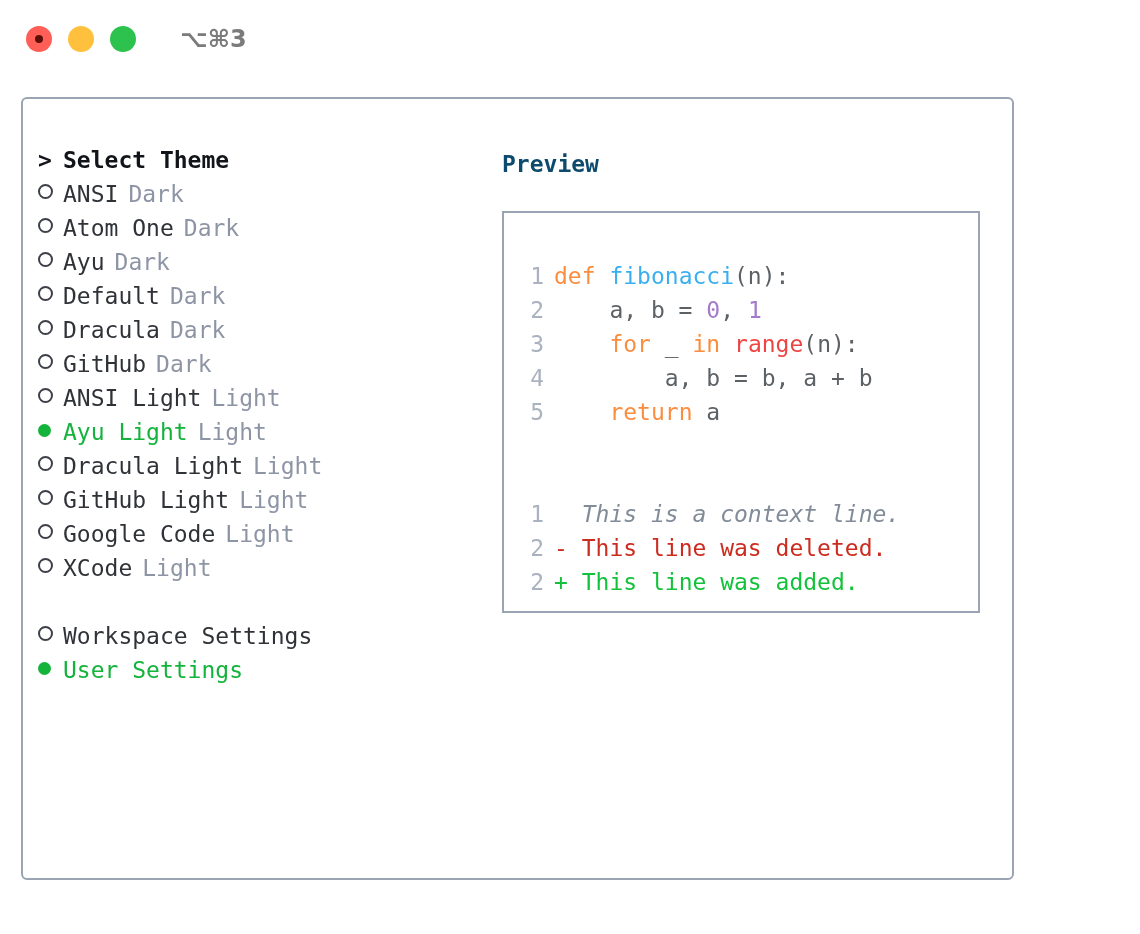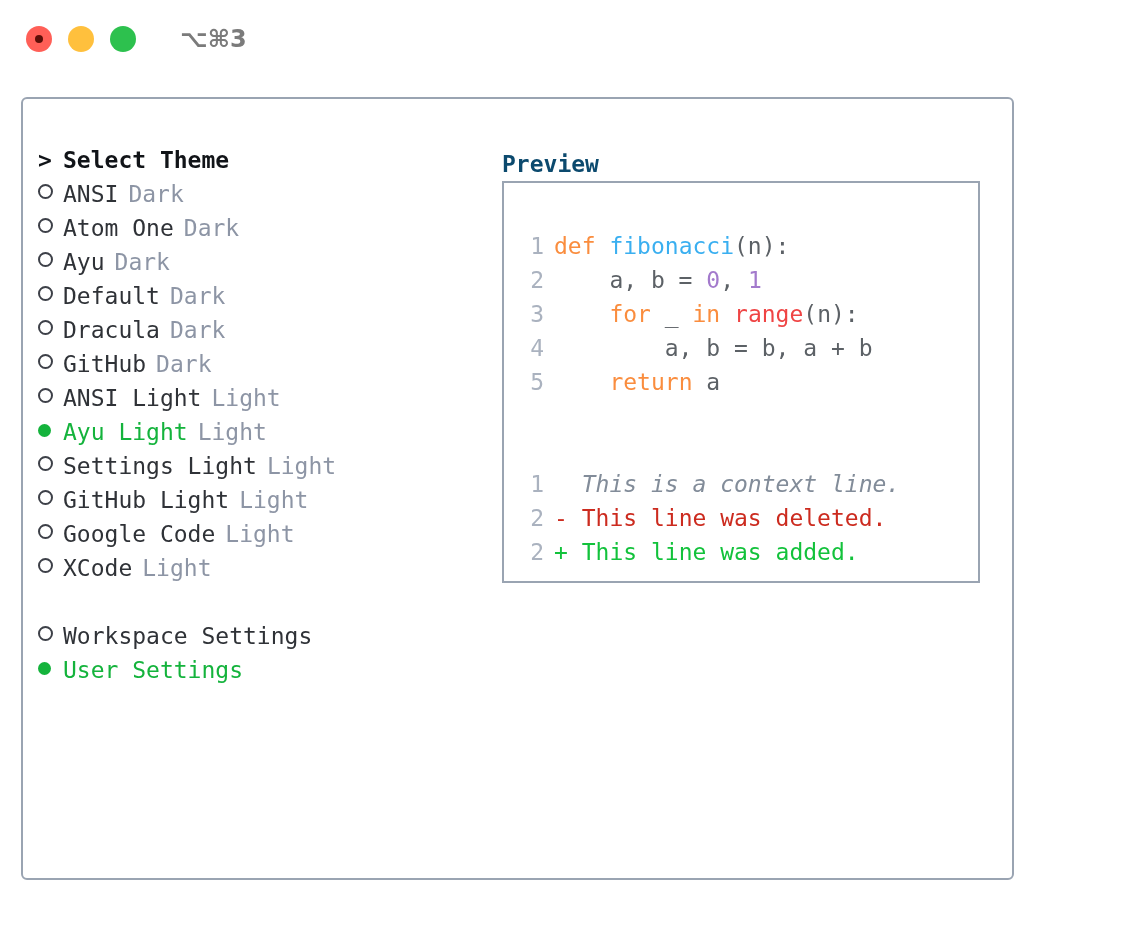--- a/index.html
+++ b/index.html
@@ -167,20 +167,21 @@
     width: 500px;
   }
   .preview-title {
     font-size: 23px;
     font-weight: bold;
     color: #0c4a6e;
     height: 34px;
     line-height: 34px;
   }
   .preview-box {
+    margin-top: 30px;
     width: 478px;
     height: 402px;
     border: 2px solid #9aa4b2;
     box-sizing: border-box;
     background: #ffffff;
     position: relative;
   }
   .code {
     position: absolute;
     left: 16px;
@@ -237,21 +238,21 @@
 
         <div id="theme-list">
             <div class="row"><span class="marker"><span class="marker-dot-hollow"></span></span><span class="label">ANSI</span><span class="tag">Dark</span></div>
             <div class="row"><span class="marker"><span class="marker-dot-hollow"></span></span><span class="label">Atom One</span><span class="tag">Dark</span></div>
             <div class="row"><span class="marker"><span class="marker-dot-hollow"></span></span><span class="label">Ayu</span><span class="tag">Dark</span></div>
             <div class="row"><span class="marker"><span class="marker-dot-hollow"></span></span><span class="label">Default</span><span class="tag">Dark</span></div>
             <div class="row"><span class="marker"><span class="marker-dot-hollow"></span></span><span class="label">Dracula</span><span class="tag">Dark</span></div>
             <div class="row"><span class="marker"><span class="marker-dot-hollow"></span></span><span class="label">GitHub</span><span class="tag">Dark</span></div>
             <div class="row"><span class="marker"><span class="marker-dot-hollow"></span></span><span class="label">ANSI Light</span><span class="tag">Light</span></div>
             <div class="row"><span class="marker"><span class="marker-dot-filled"></span></span><span class="label selected">Ayu Light</span><span class="tag">Light</span></div>
-            <div class="row"><span class="marker"><span class="marker-dot-hollow"></span></span><span class="label">Settings Light</span><span class="tag">Light</span></div>
+            <div class="row"><span class="marker"><span class="marker-dot-hollow"></span></span><span class="label">Dracula Light</span><span class="tag">Light</span></div>
             <div class="row"><span class="marker"><span class="marker-dot-hollow"></span></span><span class="label">GitHub Light</span><span class="tag">Light</span></div>
             <div class="row"><span class="marker"><span class="marker-dot-hollow"></span></span><span class="label">Google Code</span><span class="tag">Light</span></div>
             <div class="row"><span class="marker"><span class="marker-dot-hollow"></span></span><span class="label">XCode</span><span class="tag">Light</span></div>
           </div>
 
         <div class="spacer-row"></div>
 
 
         <div id="apply-list">
             <div class="row"><span class="marker"><span class="marker-dot-hollow"></span></span><span class="label">Workspace Settings</span></div>

